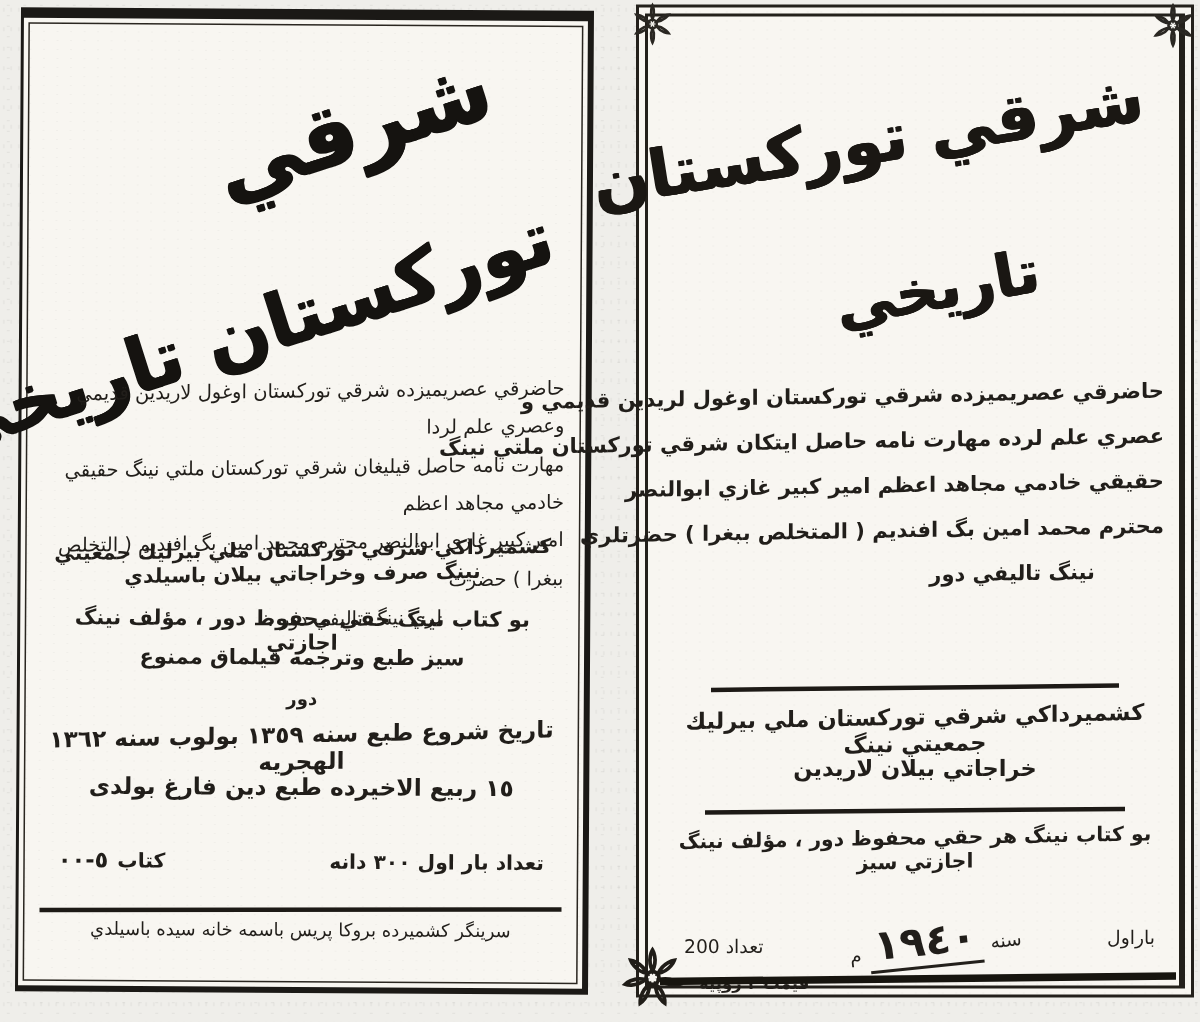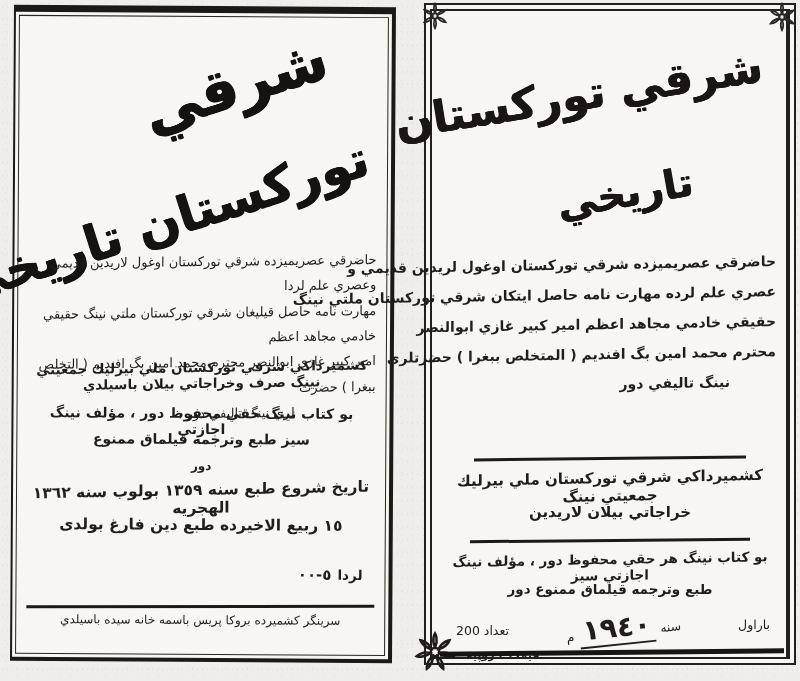--- a/index.html
+++ b/index.html
@@ -164,22 +164,23 @@
       <div class="lp-funding">كشميرداكي شرقي توركستان ملي بيرليك جمعيتي نينگ صرف وخراجاتي بيلان باسيلدي</div>
 
       <div class="lp-copy1">بو كتاب نينگ حقي محفوظ دور ، مؤلف نينگ اجازتي</div>
       <div class="lp-copy2">سيز طبع وترجمه قيلماق ممنوع</div>
       <div class="lp-copy3">دور</div>
 
       <div class="lp-date1">تاريخ شروع طبع سنه ١٣٥٩ بولوب سنه ١٣٦٢ الهجريه</div>
       <div class="lp-date2">١٥ ربيع الاخيرده طبع دين فارغ بولدى</div>
 
       <div class="lp-edrow">
+        <span>تعداد بار اول ٣٠٠ دانه</span>
         <span class="lp-price">
-          <span>لردا</span>
+          <span>كتاب</span>
           <span class="num">٥-٠٠</span>
         </span>
       </div>
 
       <div class="lp-divider"></div>
       <div class="lp-imprint">سرينگر كشميرده بروكا پريس باسمه خانه سيده باسيلدي</div>
     </div>
   </div>
 
   <div class="page page-right">
@@ -236,21 +237,20 @@
         <div class="ln">محترم محمد امين بگ افنديم ( المتخلص ببغرا ) حضرتلري</div>
         <div class="ln ln5">نينگ تاليفي دور</div>
       </div>
 
       <div class="rp-div1"></div>
       <div class="rp-fund1">كشميرداكي شرقي توركستان ملي بيرليك جمعيتي نينگ</div>
       <div class="rp-fund2">خراجاتي بيلان لاريدين</div>
       <div class="rp-div2"></div>
 
       <div class="rp-copy1">بو كتاب نينگ هر حقي محفوظ دور ، مؤلف نينگ اجازتي سيز</div>
-      <div class="rp-copy2">طبع وترجمه قيلماق ممنوع دور</div>
 
       <div class="rp-bottom">
         <span class="rp-edition">باراول</span>
         <span class="rp-year">
           <span>سنه</span>
           <span class="big">١٩٤٠</span>
           <span>م</span>
         </span>
         <span class="rp-count">تعداد 200</span>
       </div>

